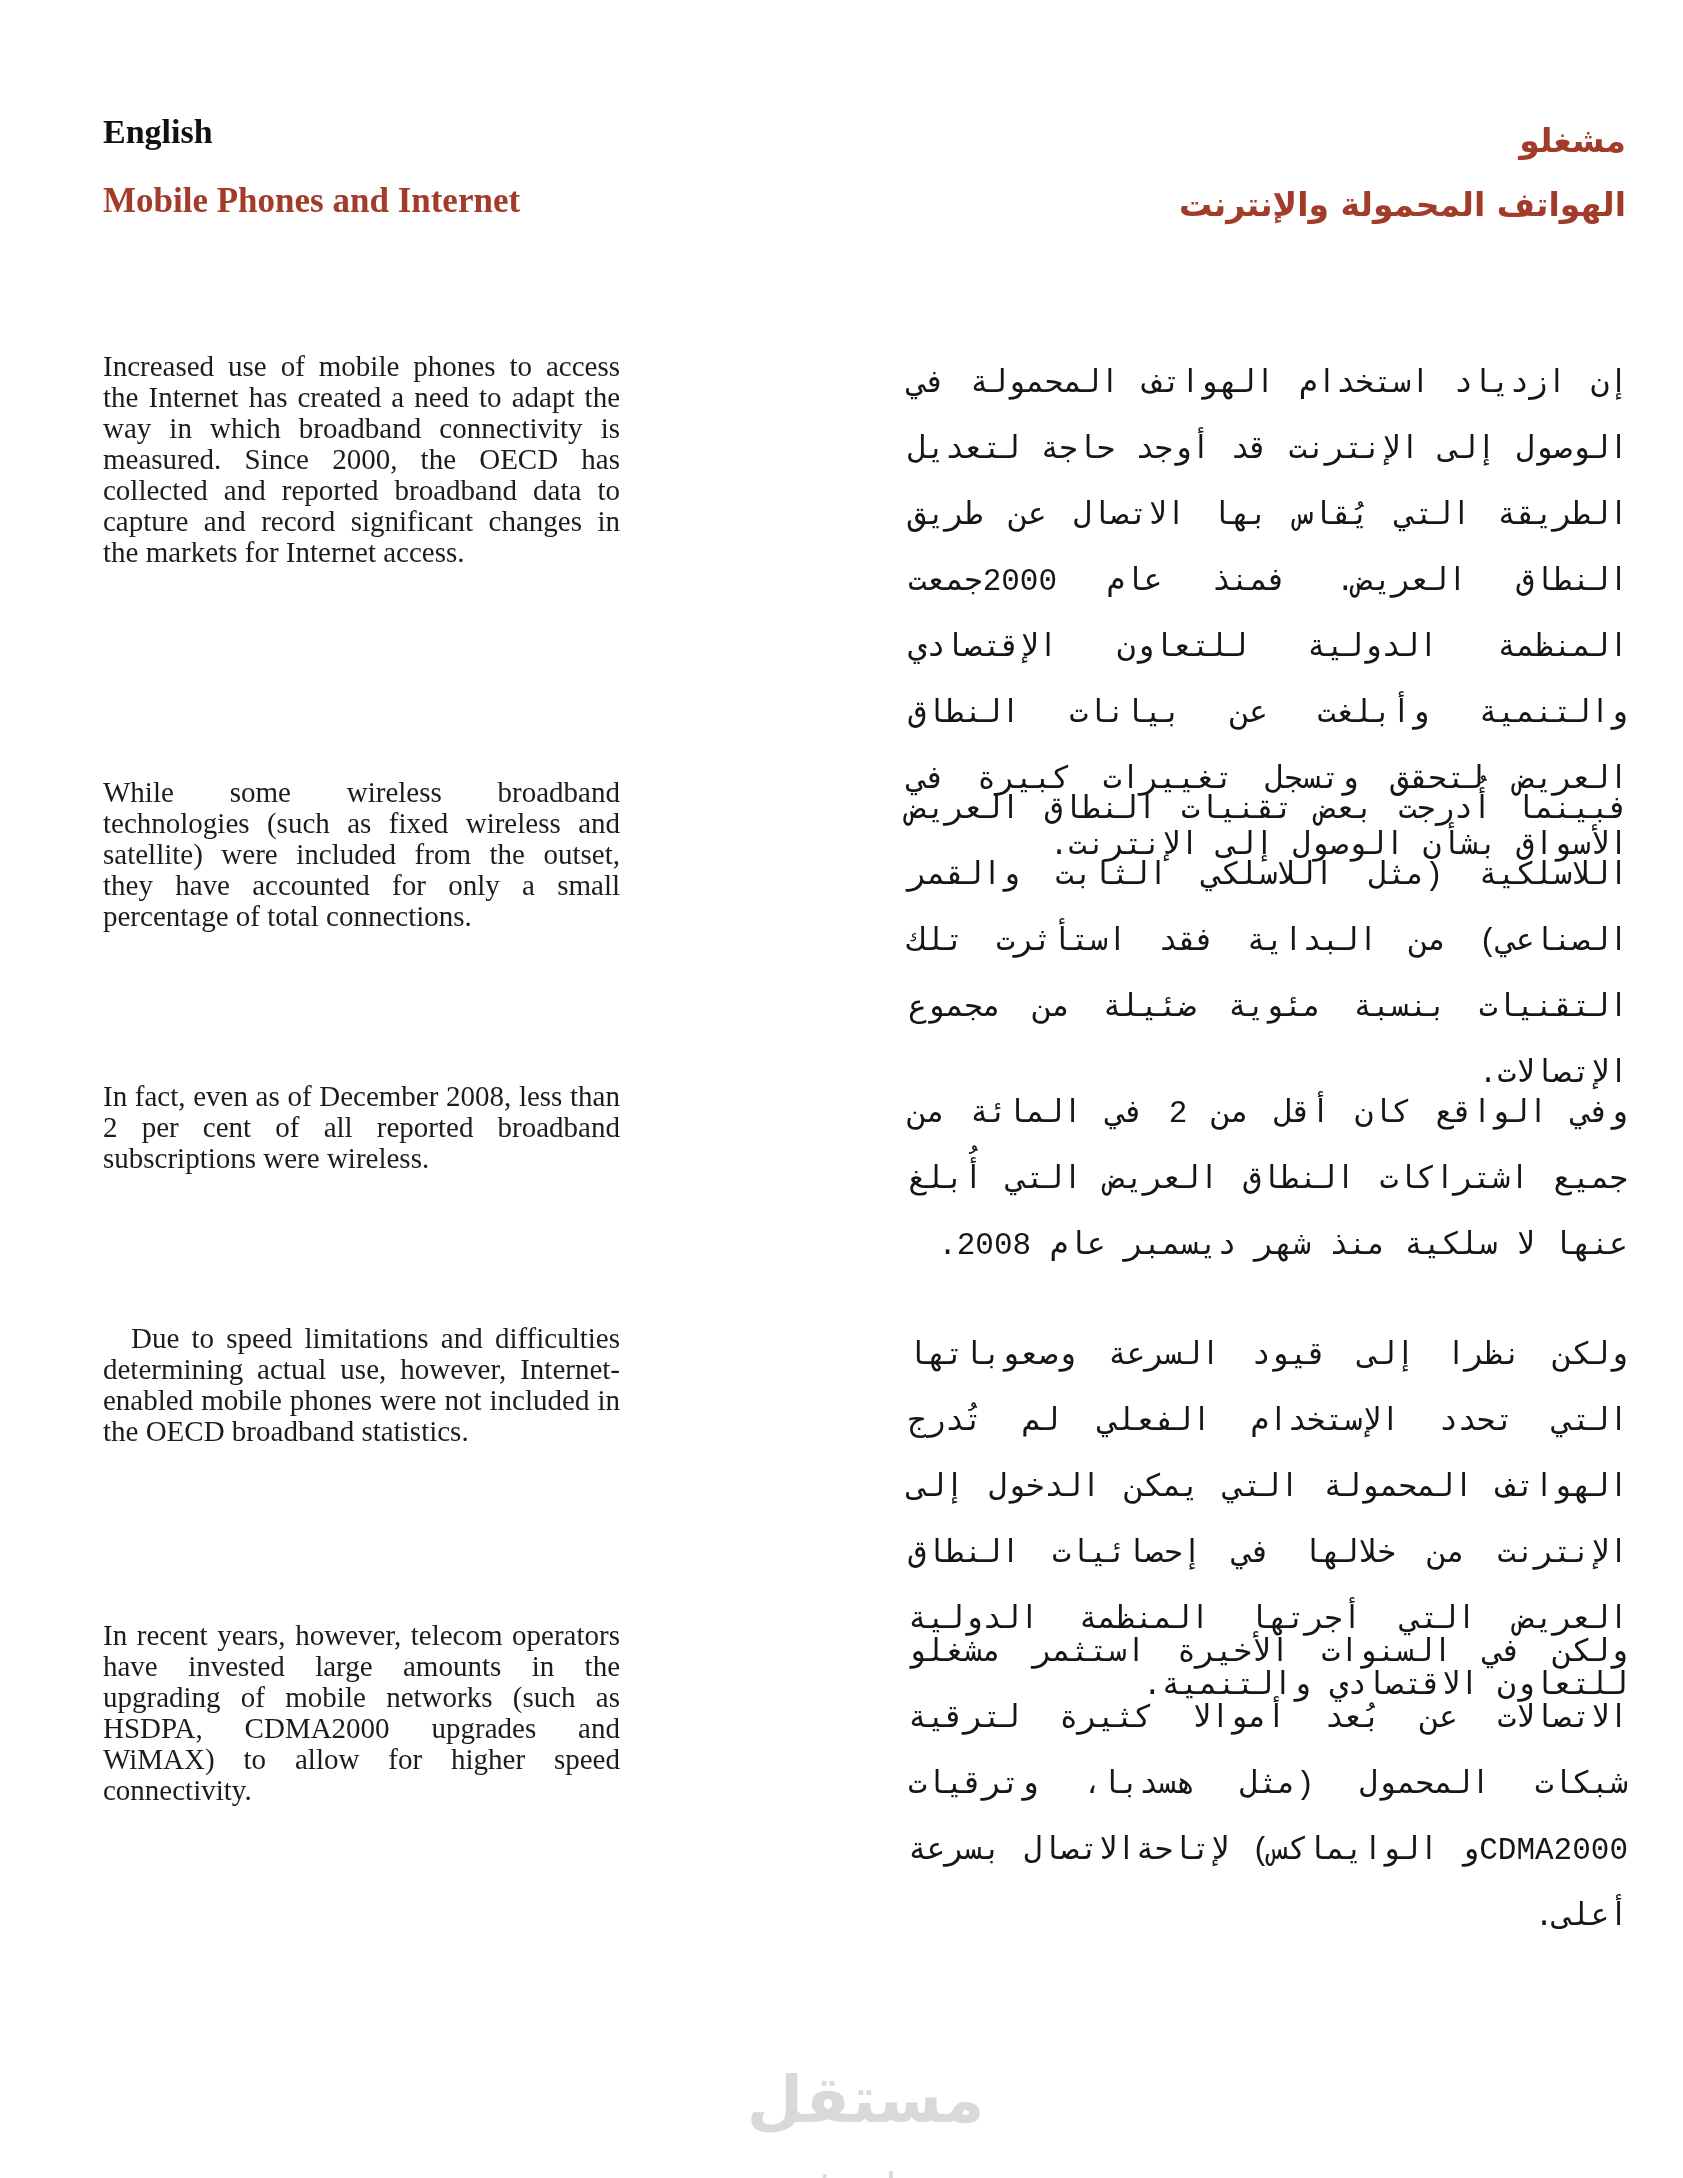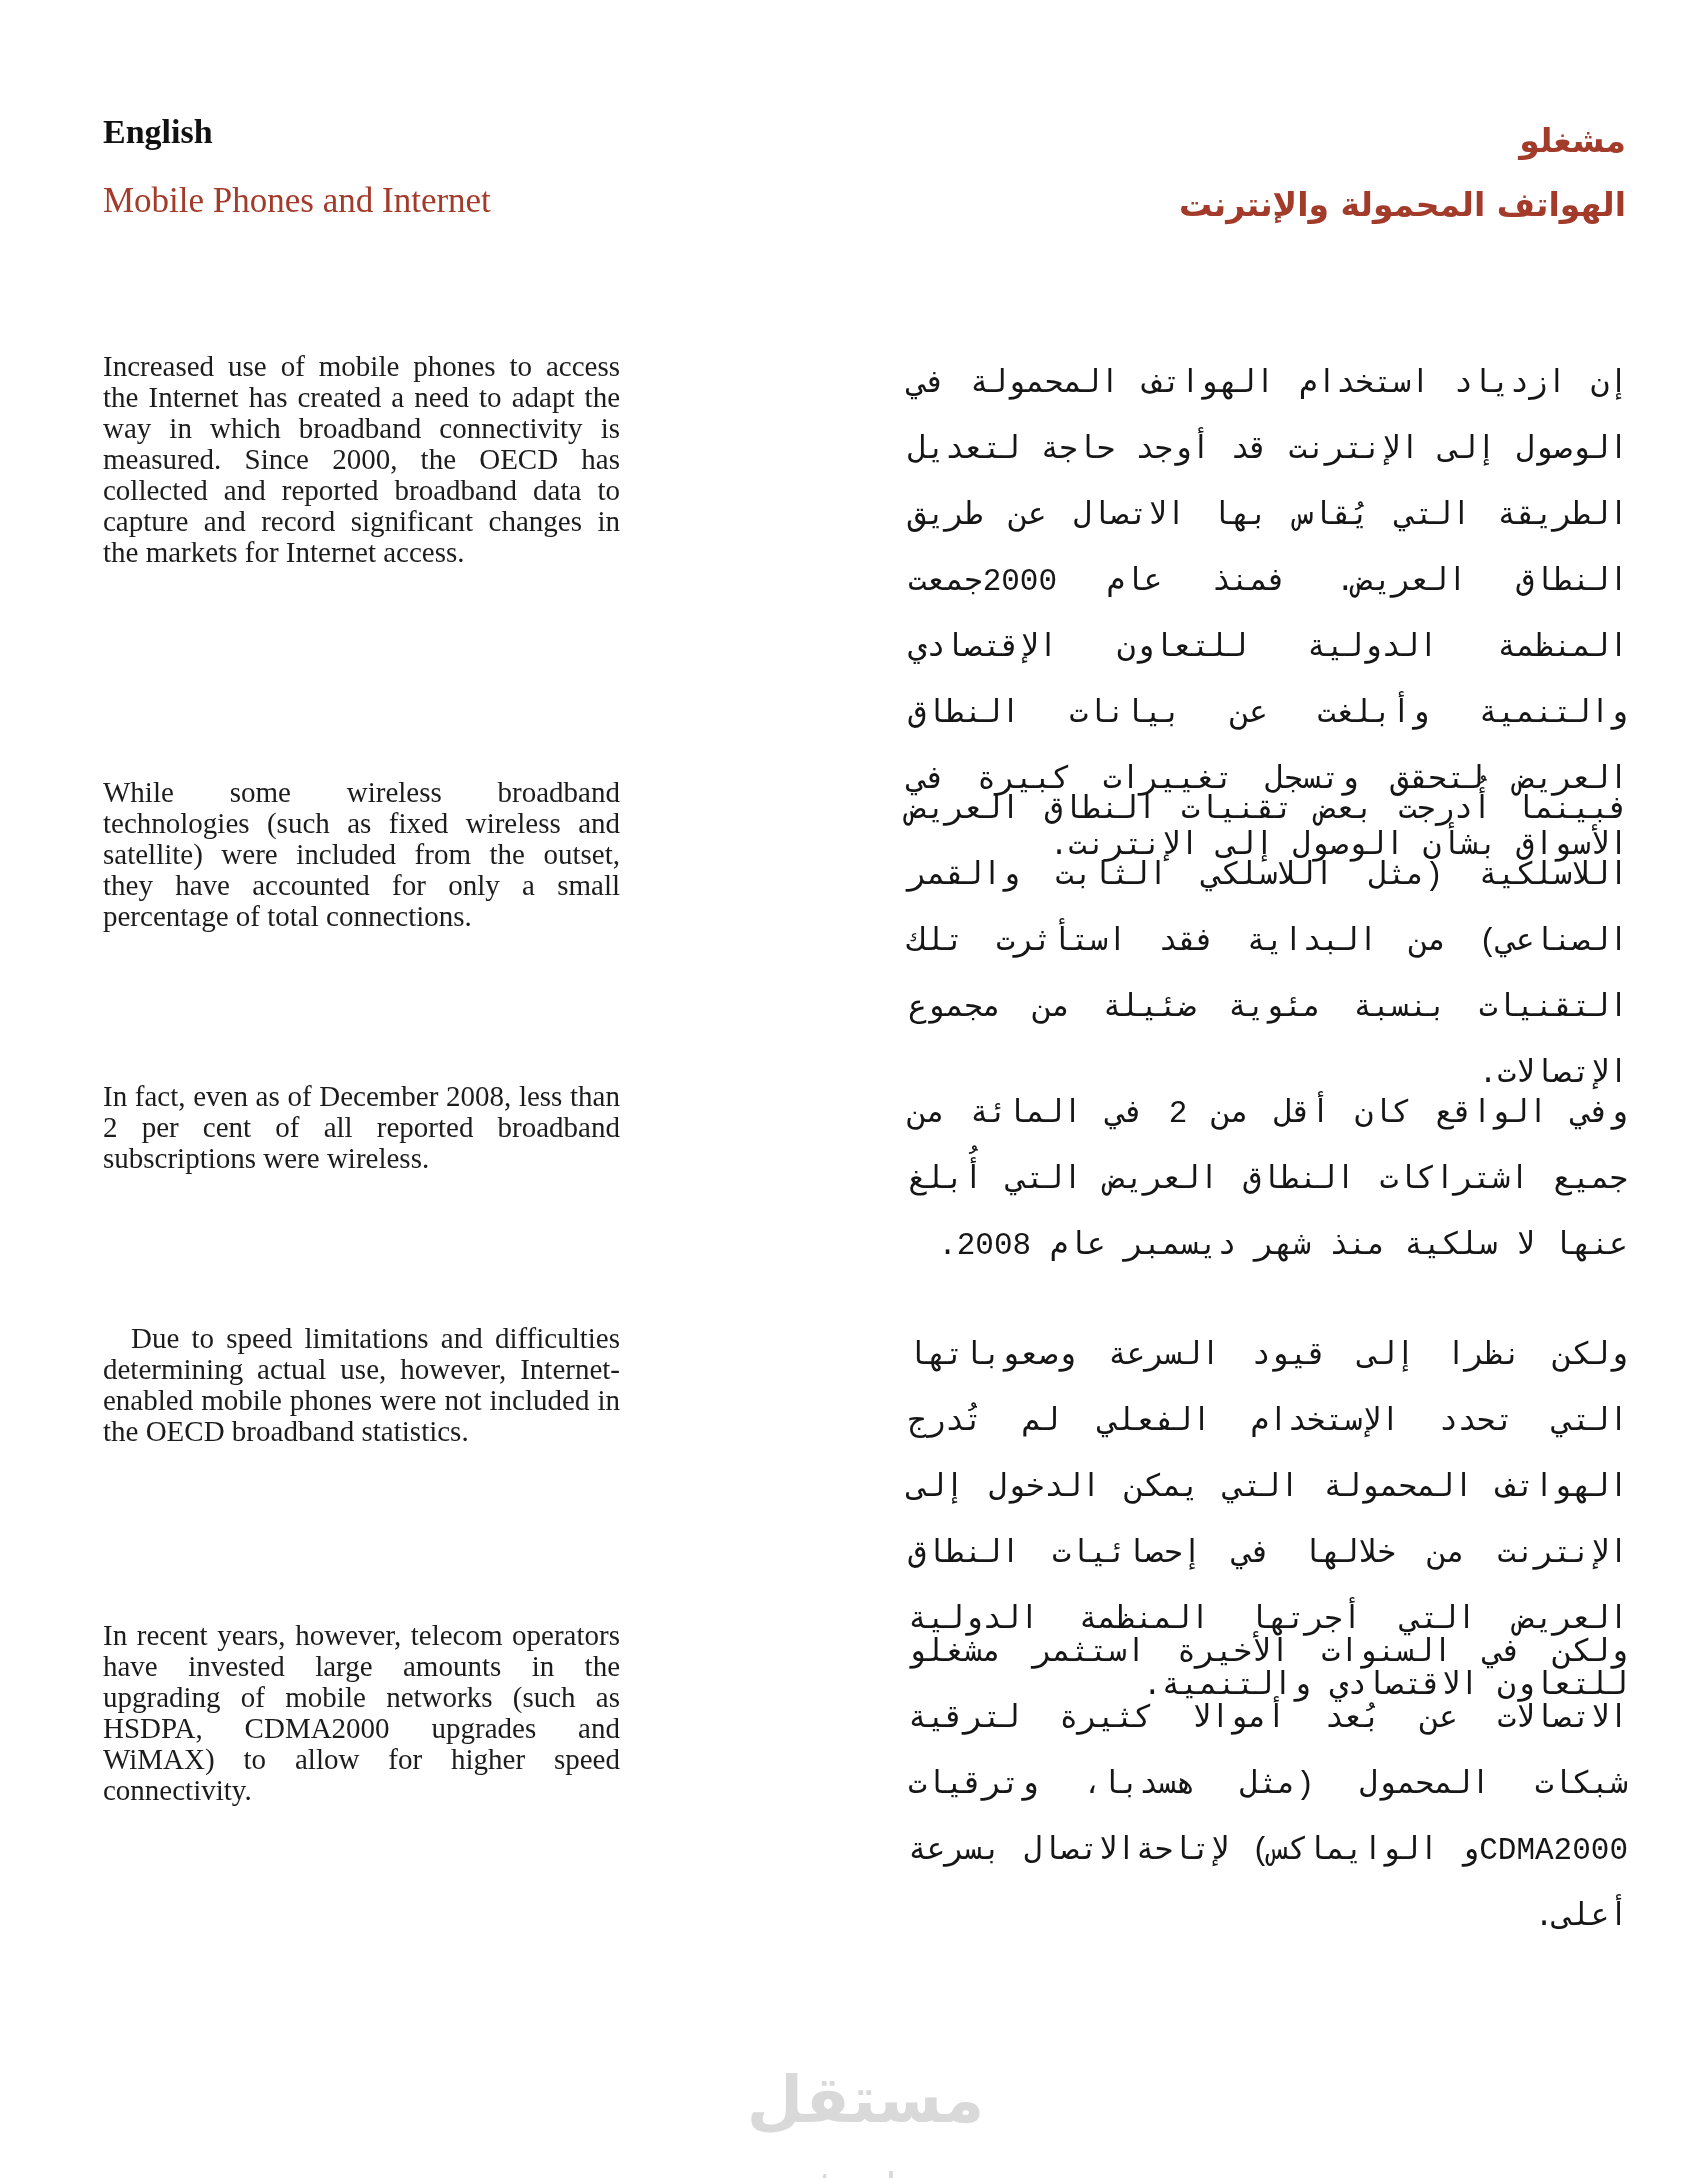--- a/index.html
+++ b/index.html
@@ -13,21 +13,21 @@
     font-family: "Liberation Serif", "DejaVu Serif", serif;
   }
 
   
   .hdr-en-label {
     position: absolute; left: 67px; top: 77px;
     font-size: 34px; font-weight: bold; color: #111111;
   }
   .hdr-en-title {
     position: absolute; left: 67px; top: 145px;
-    font-size: 35px; font-weight: normal; color: #a23b2a;
+    font-size: 35px; font-weight: bold; color: #a23b2a;
   }
   .hdr-ar-label {
     position: absolute; right: 69px; top: 85px;
     font-size: 33px; font-weight: bold; color: #a23b2a;
     direction: rtl;
     font-family: "DejaVu Sans", sans-serif;
   }
   .hdr-ar-title {
     position: absolute; right: 69px; top: 149px;
     font-size: 33px; font-weight: bold; color: #a23b2a;

